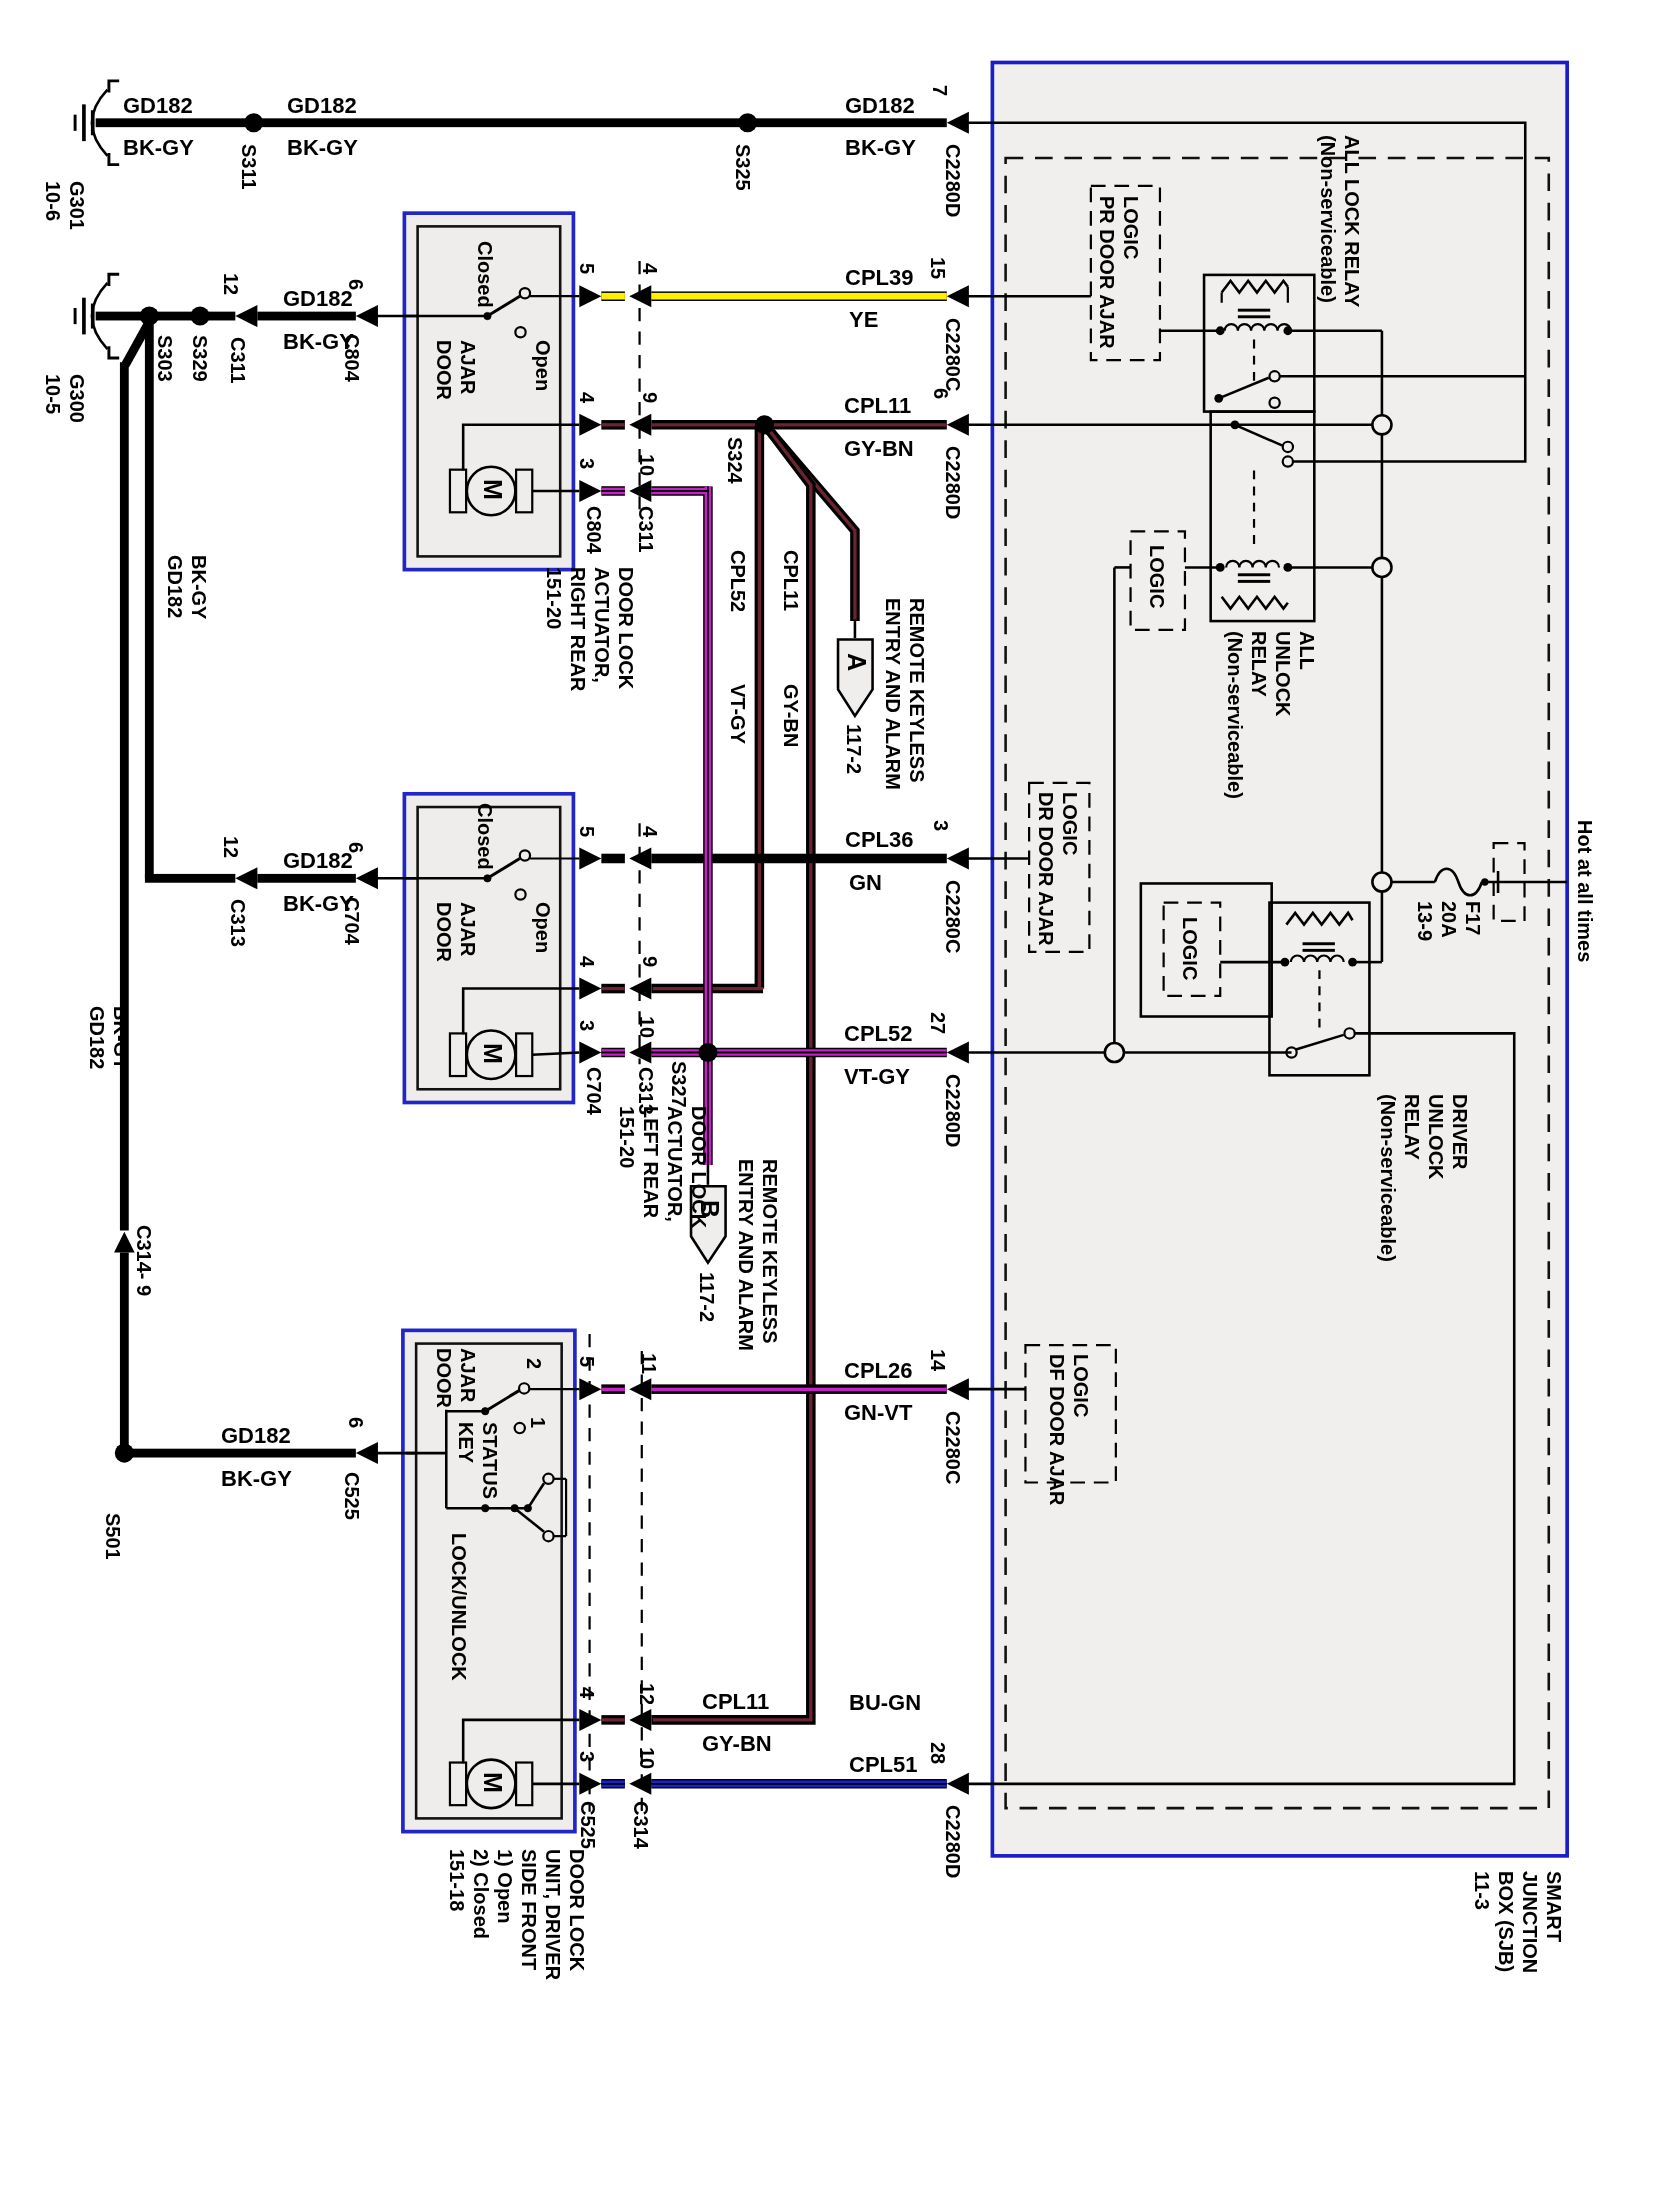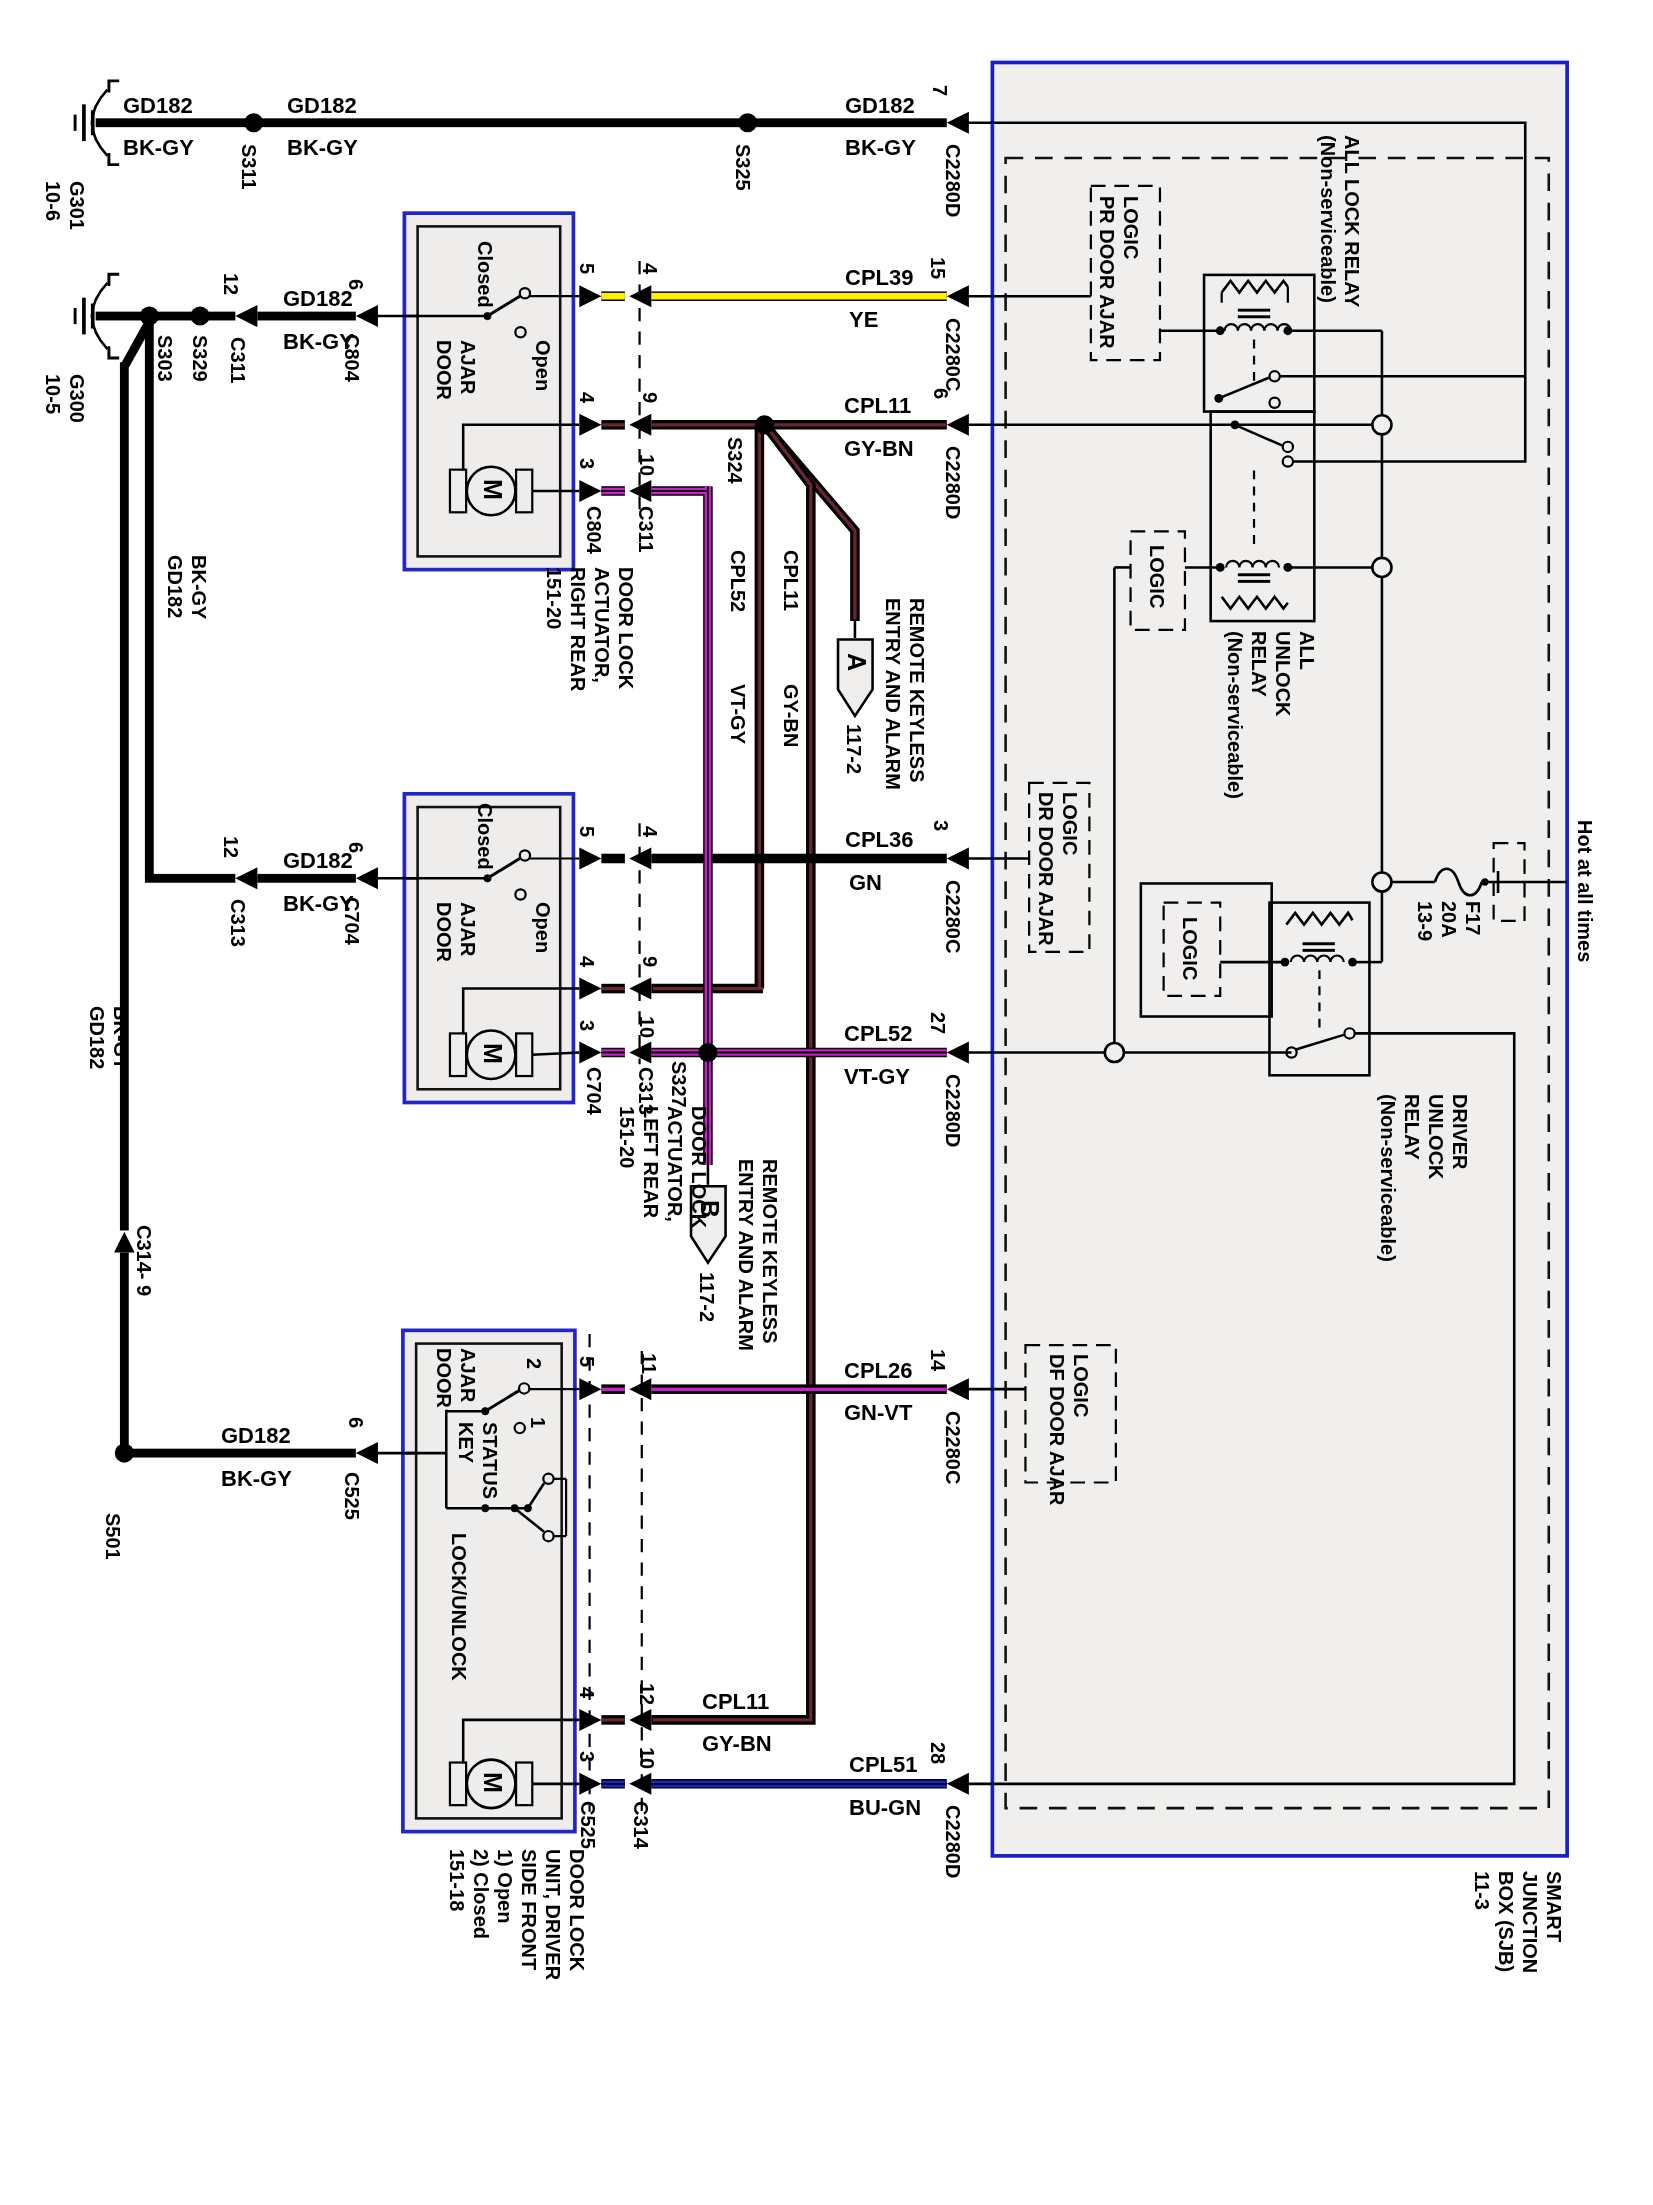--- a/index.html
+++ b/index.html
@@ -485,21 +485,21 @@
 
 <div class="h" style="left:844px;top:1358px">CPL26</div>
 <div class="h" style="left:844px;top:1400px">GN-VT</div>
 <div class="v" style="left:926px;top:1349px">14</div>
 <div class="v" style="left:941px;top:1411px">C2280C</div>
 
 <div class="h" style="left:702px;top:1689px">CPL11</div>
 <div class="h" style="left:702px;top:1731px">GY-BN</div>
 
 <div class="h" style="left:849px;top:1752px">CPL51</div>
-<div class="h" style="left:849px;top:1795px">BU-GN</div>
+<div class="h" style="left:849px;top:1690px">BU-GN</div>
 <div class="v" style="left:926px;top:1742px">28</div>
 <div class="v" style="left:941px;top:1805px">C2280D</div>
 
 <div class="vb" style="left:1095px;top:196px">
   <span>LOGIC</span>
   <span>PR DOOR AJAR</span>
 </div>
 <div class="vb" style="left:1316px;top:135px">
   <span>ALL LOCK RELAY</span>
   <span>(Non-serviceable)</span>

